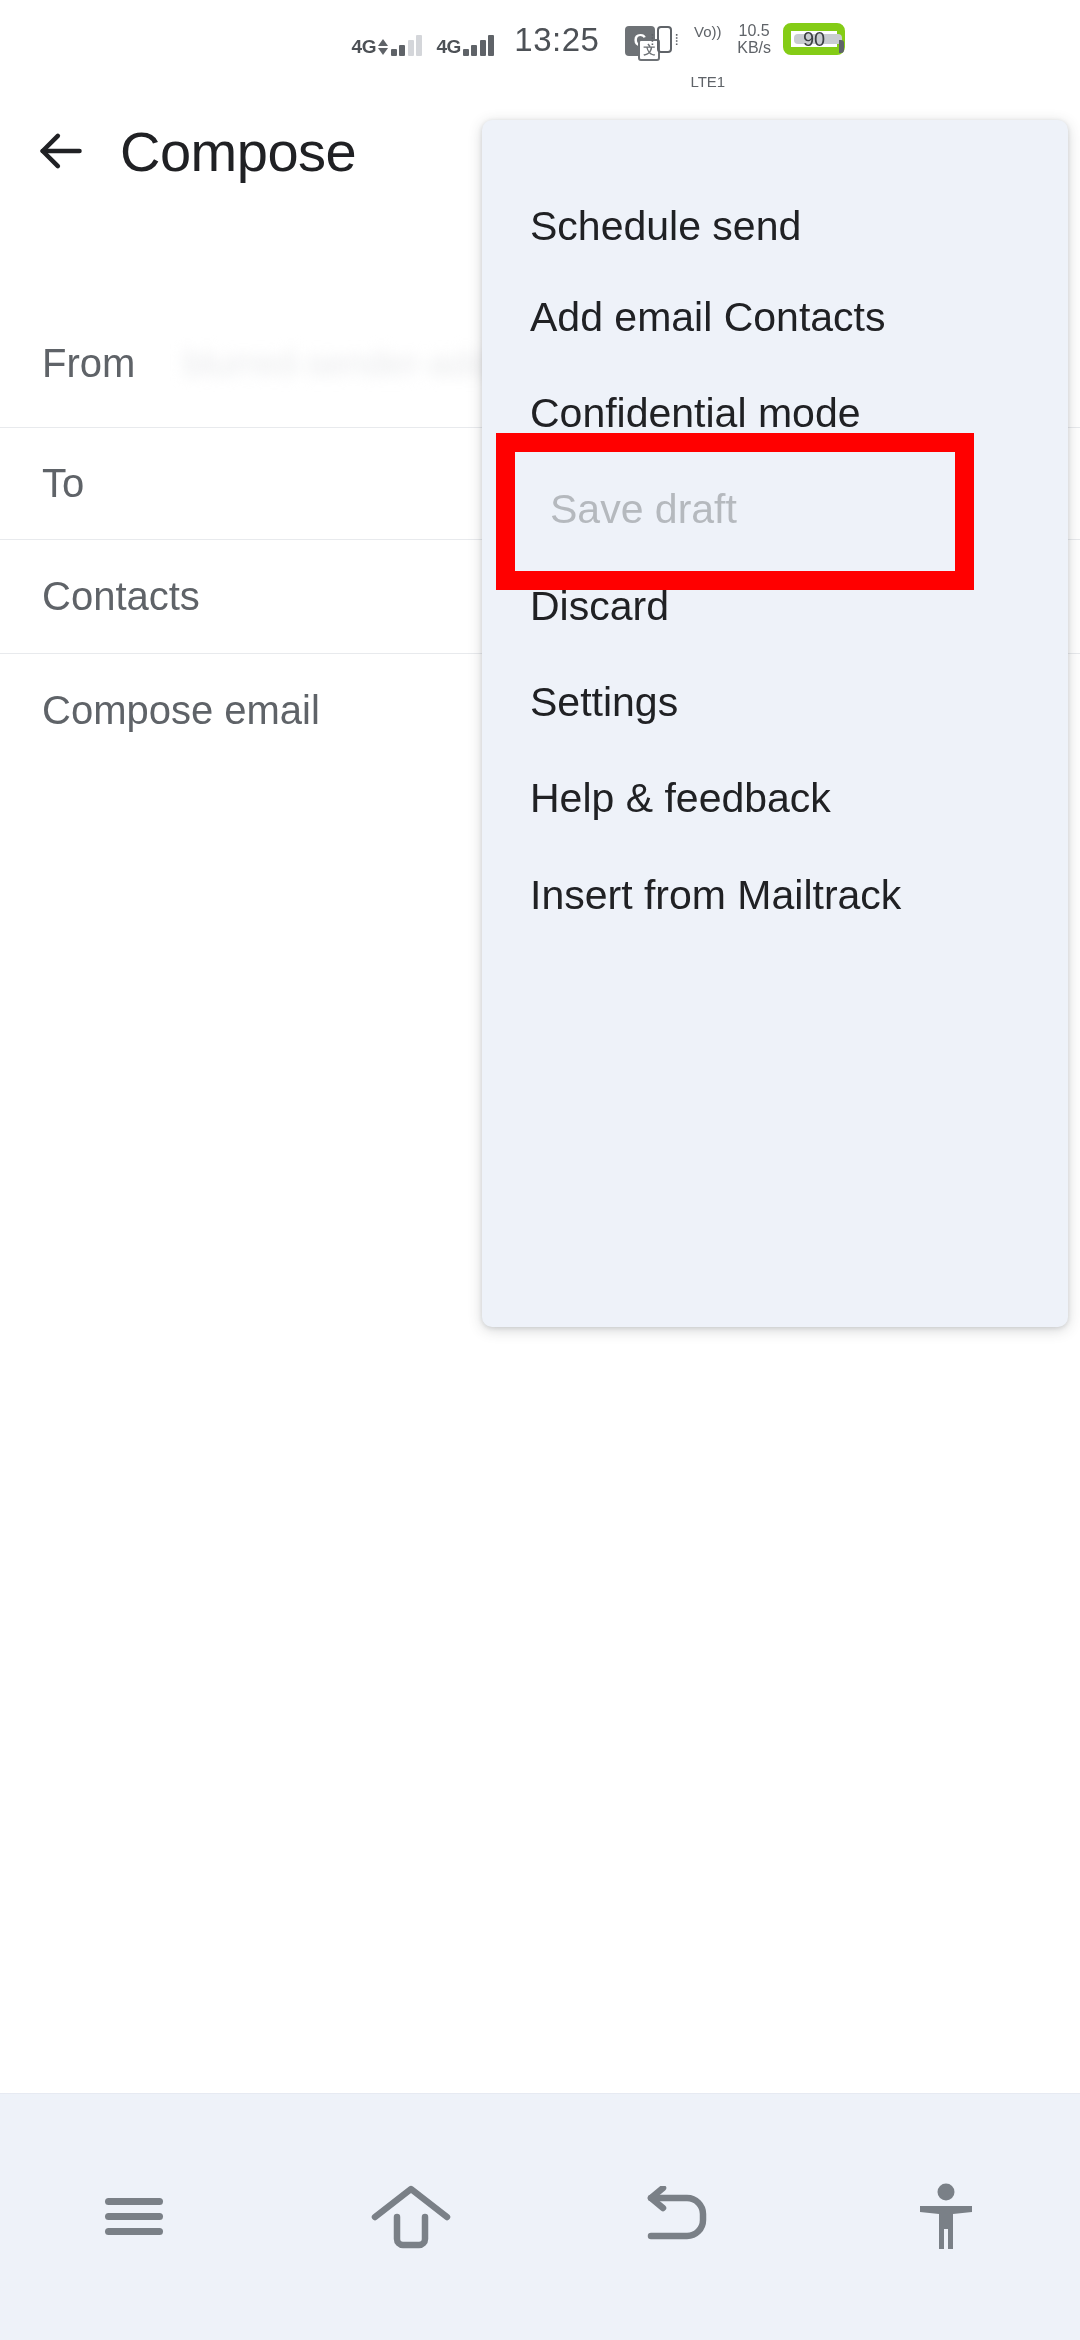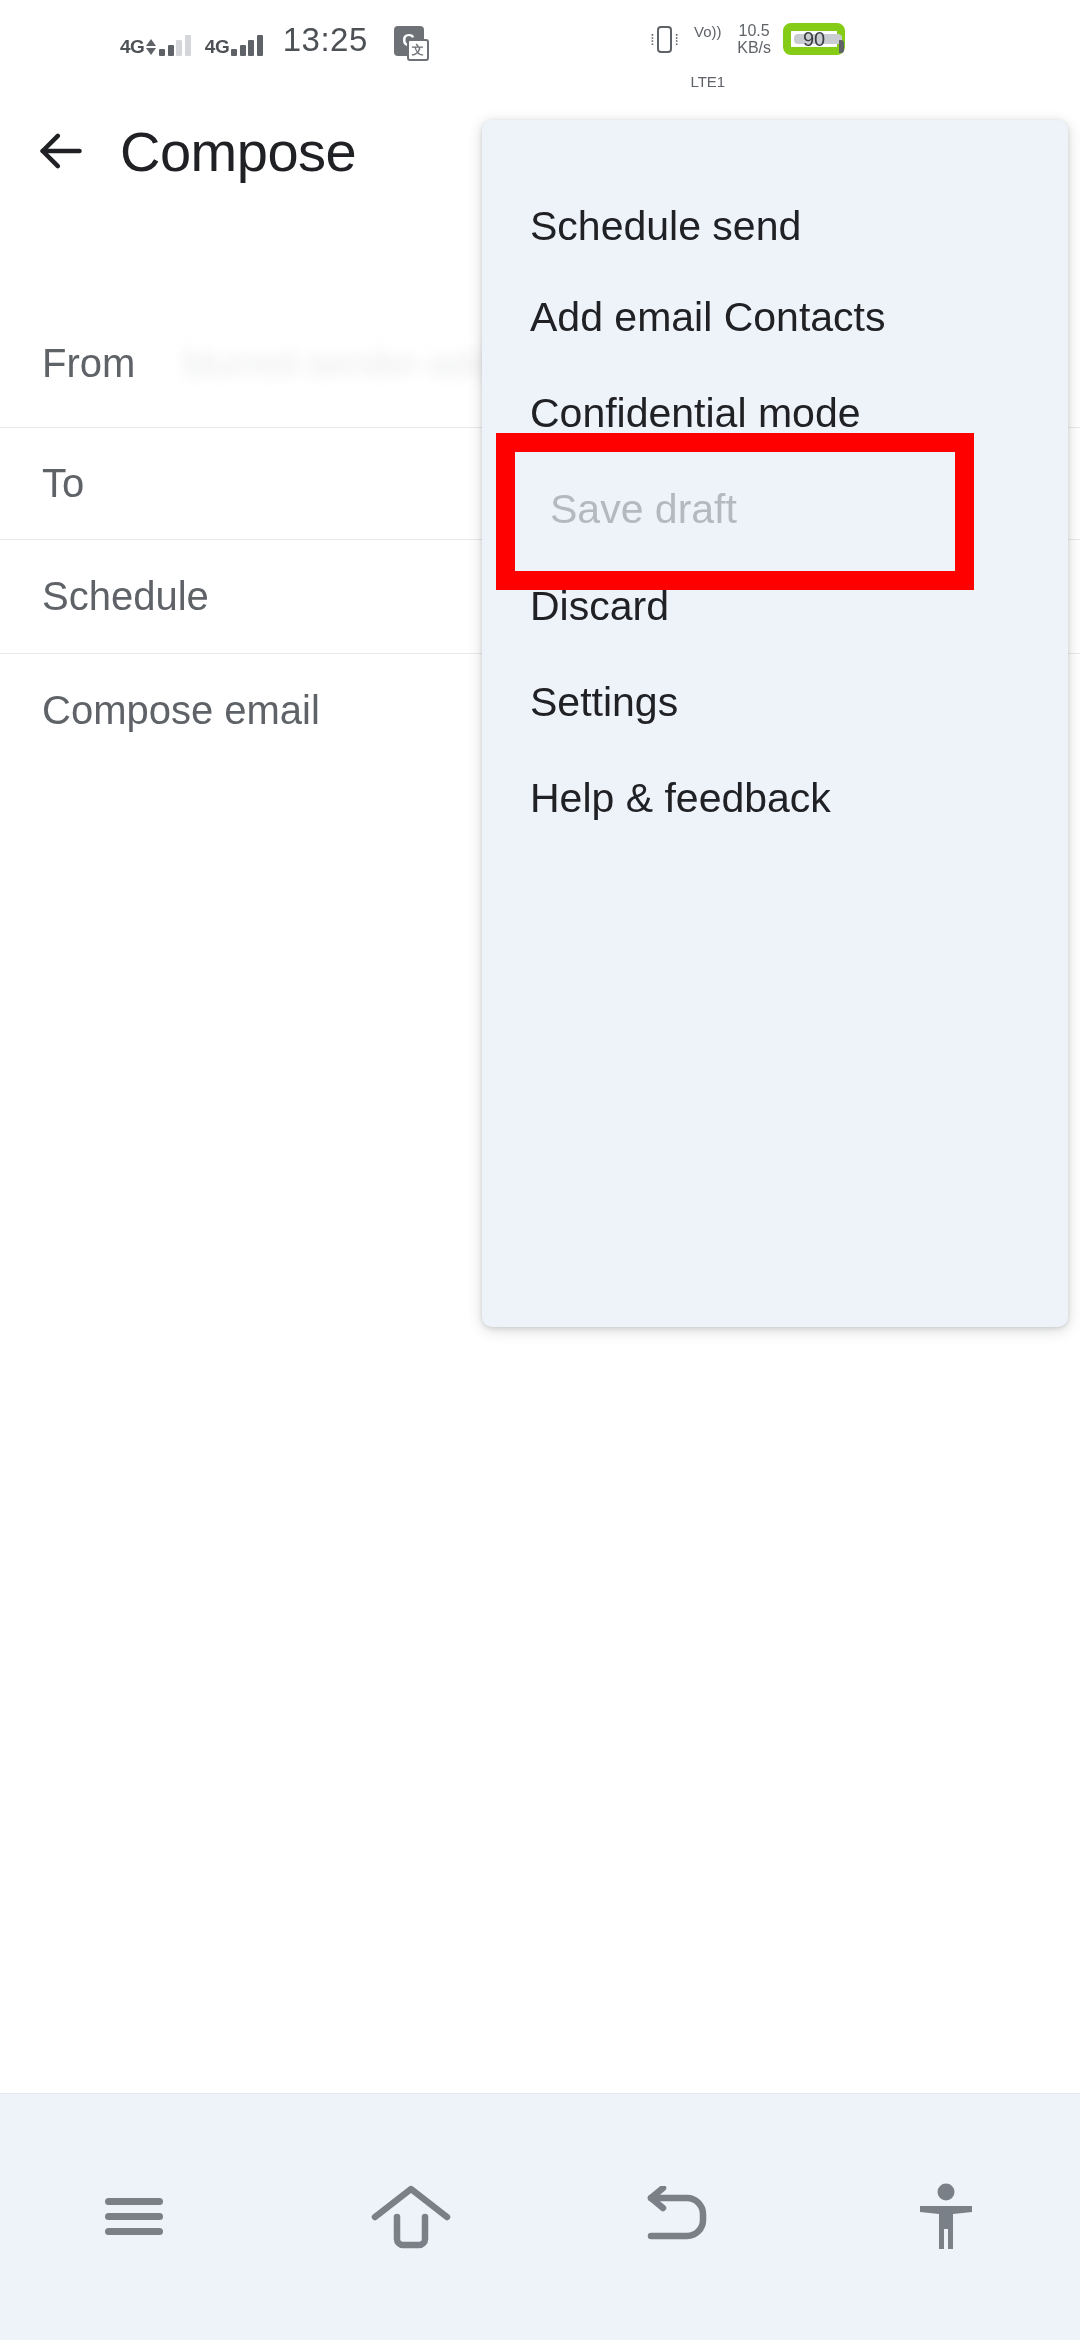--- a/index.html
+++ b/index.html
@@ -7,21 +7,21 @@
   body {
     font-family:"Liberation Sans", sans-serif;
     background:#ffffff;
     position:relative;
     overflow:hidden;
   }
 
   
   #status-bar{
     position:absolute; left:0; top:0; width:887px; height:78px;
-    display:flex; align-items:center; color:#5f6368;
+    display:flex; align-items:center; color:#5f6368;justify-content:center;
   }
   #status-left{ display:flex; align-items:flex-end; margin-left:120px; gap:14px; }
   #status-right{ display:flex; align-items:center; position:absolute; right:42px; gap:12px; }
 
   .sig-group{ display:flex; align-items:flex-end; gap:2px; position:relative; }
   .sig-4g{ font-size:19px; font-weight:bold; line-height:1; color:#4d5156; letter-spacing:-.5px;}
   .bars{ display:flex; align-items:flex-end; gap:2.5px; height:22px; }
   .bars i{ display:block; width:6px; background:#5f6368; border-radius:1px; }
   .bars i.b1{height:7px;} .bars i.b2{height:11px;} .bars i.b3{height:16px;} .bars i.b4{height:21px;}
   .bars i.off{ background:#d4d6da; }
@@ -190,21 +190,21 @@
 <div class="field" id="field-from">
   <div class="lbl">From</div>
   <div class="val-blur">blurred-sender-address</div>
 </div>
 
 <div class="field" id="field-to">
   <div class="lbl">To</div>
 </div>
 
 <div class="field" id="field-subject">
-  <div class="lbl">Schedule</div>
+  <div class="lbl">Contacts</div>
 </div>
 
 <div class="field" id="field-body">
   <div class="lbl">Compose email</div>
 </div>
 
 <div id="overflow-menu">
   <div class="menu-item" id="mi-0">
     <span>Schedule send</span>
   </div>
@@ -218,20 +218,23 @@
     <span>Save draft</span>
   </div>
   <div class="menu-item" id="mi-4">
     <span>Discard</span>
   </div>
   <div class="menu-item" id="mi-5">
     <span>Settings</span>
   </div>
   <div class="menu-item" id="mi-6">
     <span>Help &amp; feedback</span>
+  </div>
+  <div class="menu-item" id="mi-7">
+    <span>Insert from Mailtrack</span>
   </div>
 </div>
 
 <div id="highlight-box"></div>
 
 <div id="nav-bar">
   <div class="nav-btn" id="nav-recents">
     <svg width="62" height="48" viewBox="0 0 62 48">
       <rect x="2" y="5" width="58" height="7" rx="3.5" fill="#7a8087"></rect>
       <rect x="2" y="20" width="58" height="7" rx="3.5" fill="#7a8087"></rect>

